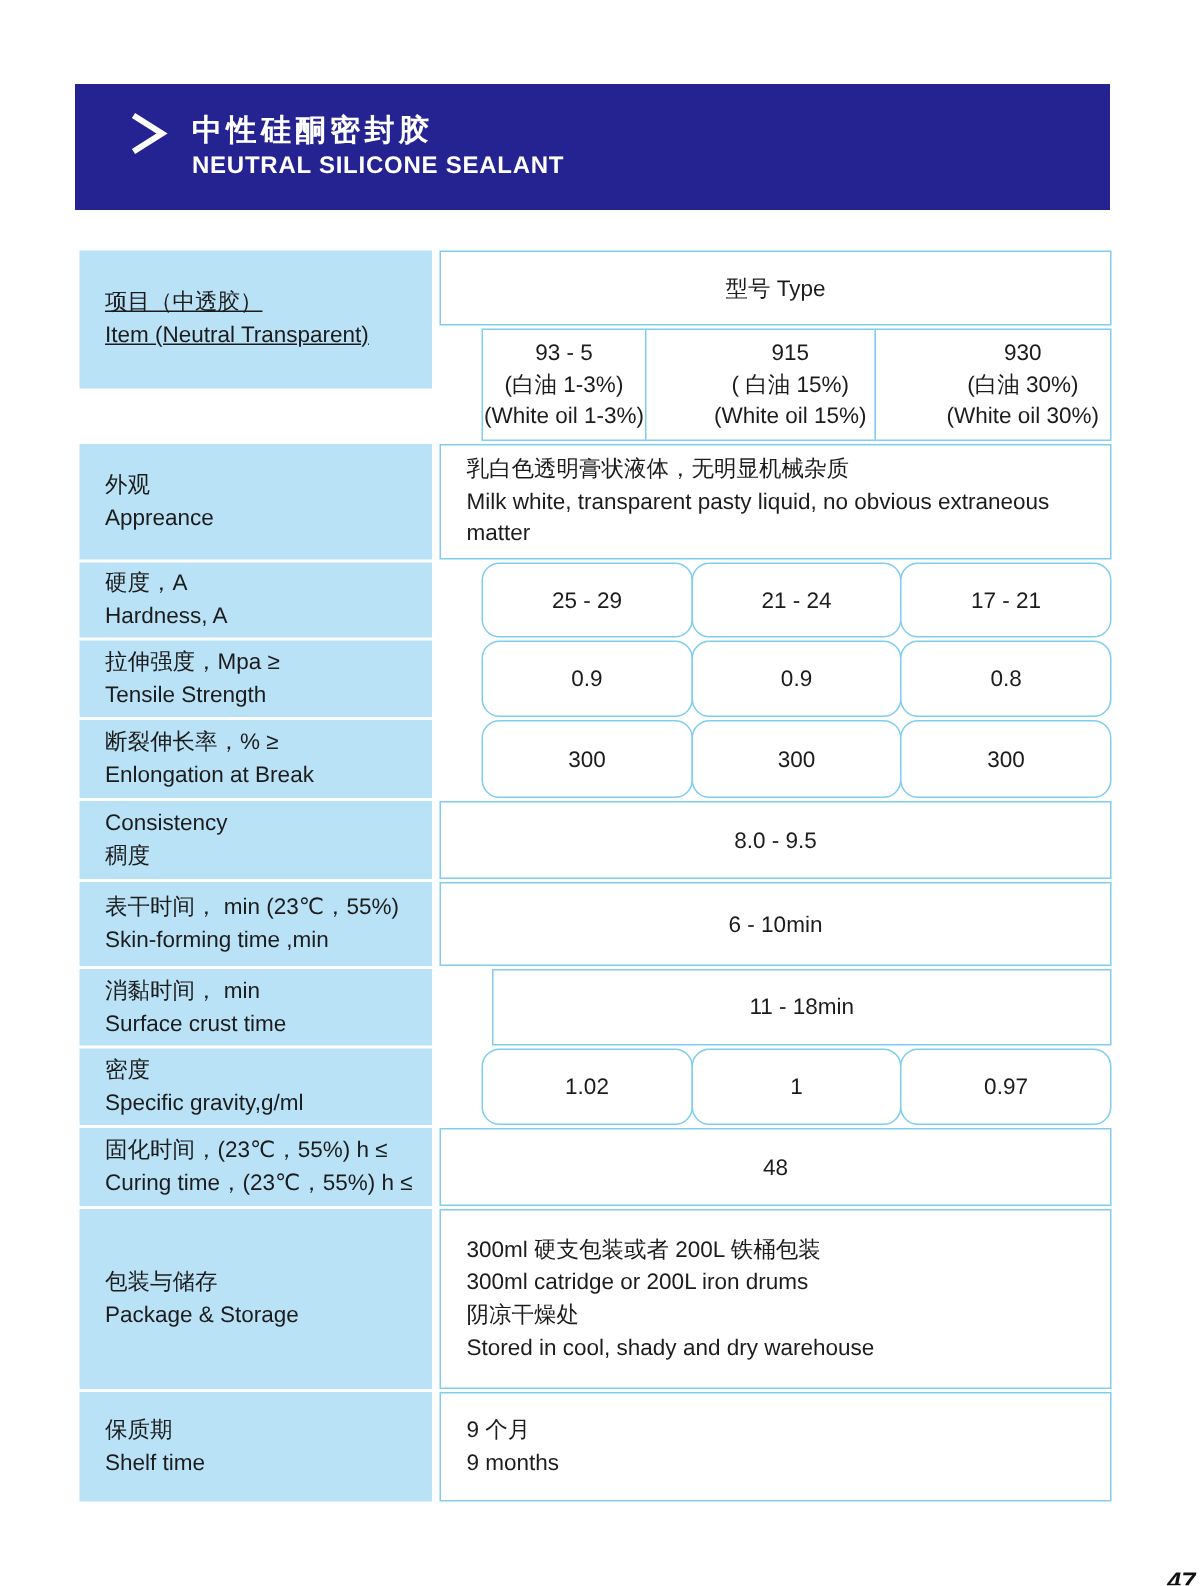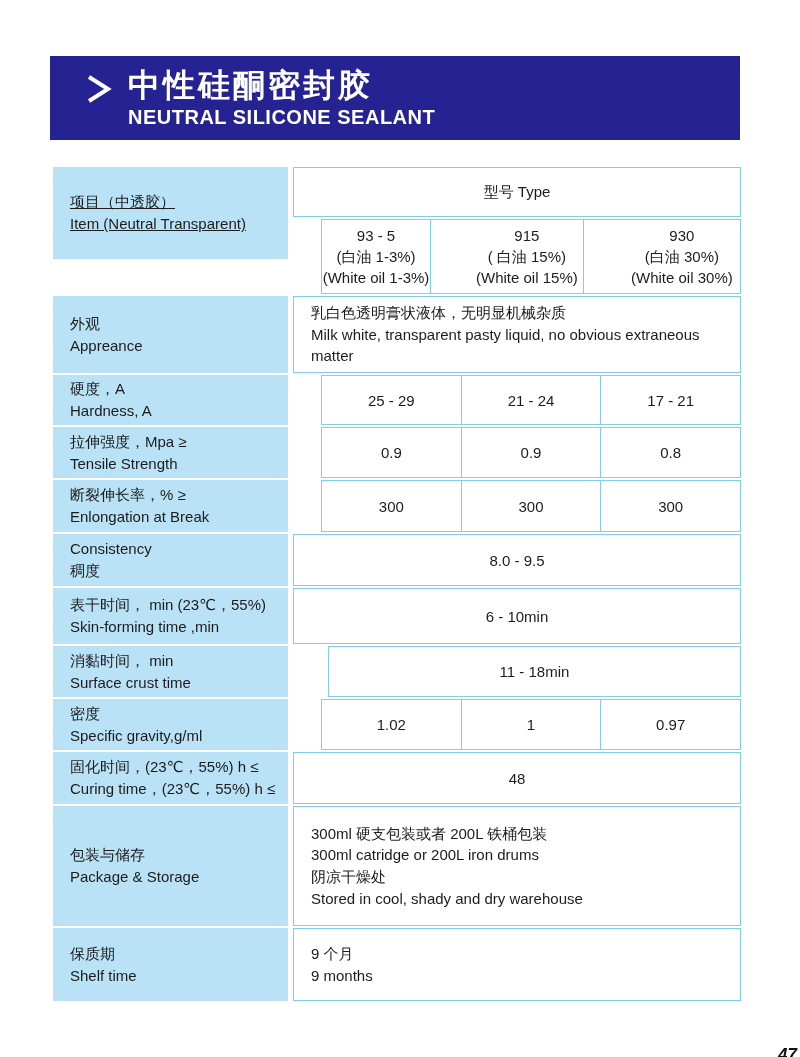--- a/index.html
+++ b/index.html
@@ -15,22 +15,22 @@
   .header-bar{
     position:absolute;left:50px;top:56px;
     width:690px;height:84px;
     background:#252291;
     display:flex;align-items:center;
     box-sizing:border-box;
     padding-left:33px;
   }
   .chev{flex:0 0 auto;margin-top:-14px;}
   .titles{margin-left:15px;color:#fff;}
-  .title-zh{font-size:32px;font-weight:bold;letter-spacing:3px;line-height:1.15;}
-  .title-en{font-size:20px;font-weight:bold;letter-spacing:0.5px;line-height:1.2;margin-top:2px;}
+  .title-zh{font-size:20px;font-weight:bold;letter-spacing:3px;line-height:1.15;}
+  .title-en{font-size:16px;font-weight:bold;letter-spacing:0.5px;line-height:1.2;margin-top:2px;}
   
   .spec-table{
     position:absolute;left:53px;top:167px;width:688px;
     font-size:15px;
   }
   .lblcell{
     width:235px;flex:0 0 235px;
     background:#b9e2f6;
     display:flex;flex-direction:column;justify-content:center;
     box-sizing:border-box;
@@ -46,21 +46,21 @@
   }
   .type-header{height:50px;}
   .type-row{display:flex;height:75px;}
   .type-cell{flex-direction:column;line-height:1.4;text-align:center;}
   .type-cell + .type-cell{margin-left:-1px;padding-left:40px;}
   .c1{flex:144 1 0;margin-left:28px;}
   .c2{flex:149 1 0;}
   .c3{flex:155 1 0;}
   .row{display:flex;gap:5px;margin-top:2px;}
   .vals{flex:1;display:flex;}
-  .vcell{flex:1 1 0;}
+  .vcell{flex:1 1 0;border-radius:12px;}
   .vcell + .vcell{margin-left:-1px;}
   .span-center{flex:1 1 0;}
   .span-left{
     flex:1 1 0;
     flex-direction:column;align-items:flex-start;justify-content:center;
     padding:6px 14px 6px 17px;line-height:1.45;text-align:left;
   }
   
   .page-num{
     position:absolute;right:3px;bottom:-8px;

